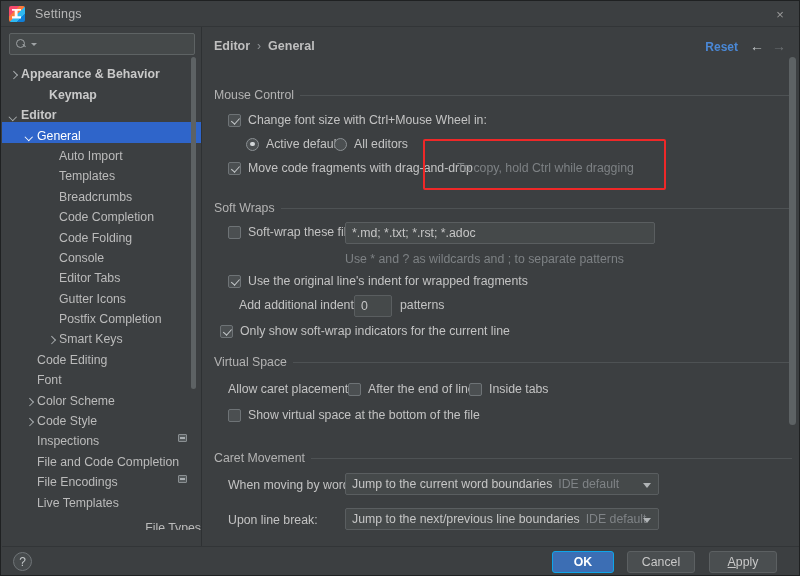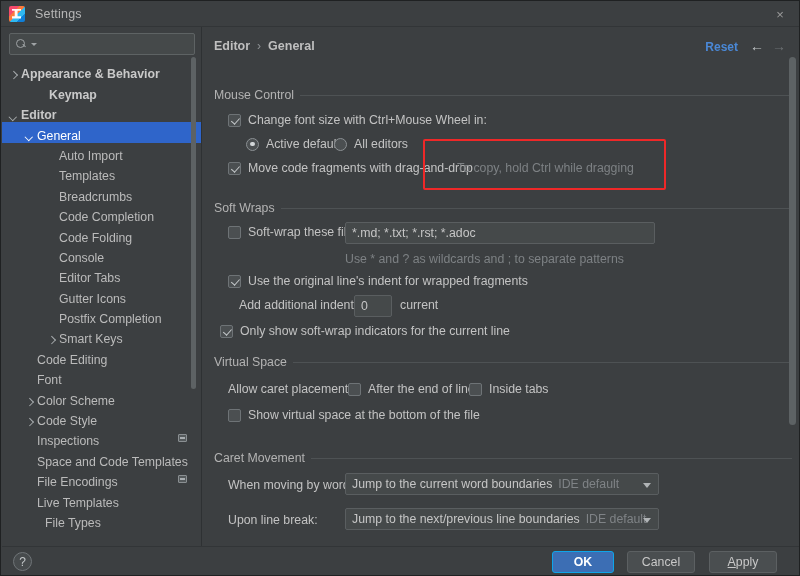--- a/index.html
+++ b/index.html
@@ -327,32 +327,32 @@
           <span class="arrow right"></span>
           <span class="lbl">Code Style</span>
         </div>
         <div class="tree-row" style="padding-left: 22px;">
           <span class="arrow"></span>
           <span class="lbl">Inspections</span>
           <span class="badge-ico"></span>
         </div>
         <div class="tree-row" style="padding-left: 22px;">
           <span class="arrow"></span>
-          <span class="lbl">Space and Code Templates</span>
+          <span class="lbl">File and Code Completion</span>
         </div>
         <div class="tree-row" style="padding-left: 22px;">
           <span class="arrow"></span>
           <span class="lbl">File Encodings</span>
           <span class="badge-ico"></span>
         </div>
         <div class="tree-row" style="padding-left: 22px;">
           <span class="arrow"></span>
           <span class="lbl">Live Templates</span>
         </div>
-        <div class="tree-row" style="padding-left: 30px;">
+        <div class="tree-row" style="padding-left: 7px; flex-direction: column;">
           <span class="arrow"></span>
           <span class="lbl">File Types</span>
         </div>
       </div>
 
     <div class="sb-track">
       <div class="sb-thumb" style="top:30px;height:332px;"></div>
     </div>
   </div>
 
@@ -415,21 +415,21 @@
 
       <div class="row" style="top:211px;left:26px;">
         <span class="cb on"></span>
         <span>Use the original line's indent for wrapped fragments</span>
       </div>
 
       <div class="row" style="top:235px;left:37px;">Add additional indent:</div>
       <div class="textfield" style="position:absolute;top:232px;left:152px;width:38px;">
         <span>0</span>
       </div>
-      <div class="row" style="top:235px;left:198px;">current</div>
+      <div class="row" style="top:235px;left:198px;">patterns</div>
 
       <div class="row" style="top:261px;left:18px;">
         <span class="cb on"></span>
         <span>Only show soft-wrap indicators for the current line</span>
       </div>
 
       <div class="group" style="top:291px;left:12px;">
         <div class="group-title">
           <span class="gt">Virtual Space</span>
           <span class="gline"></span>

